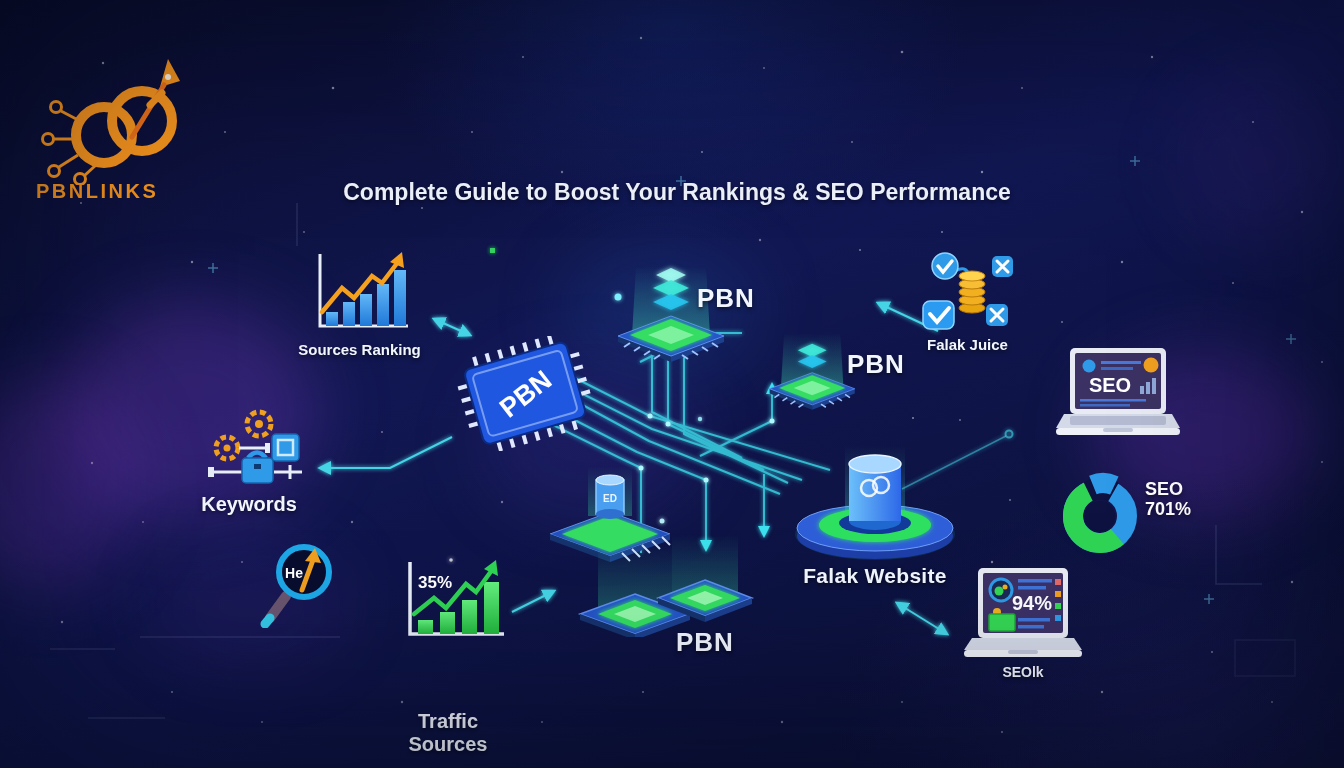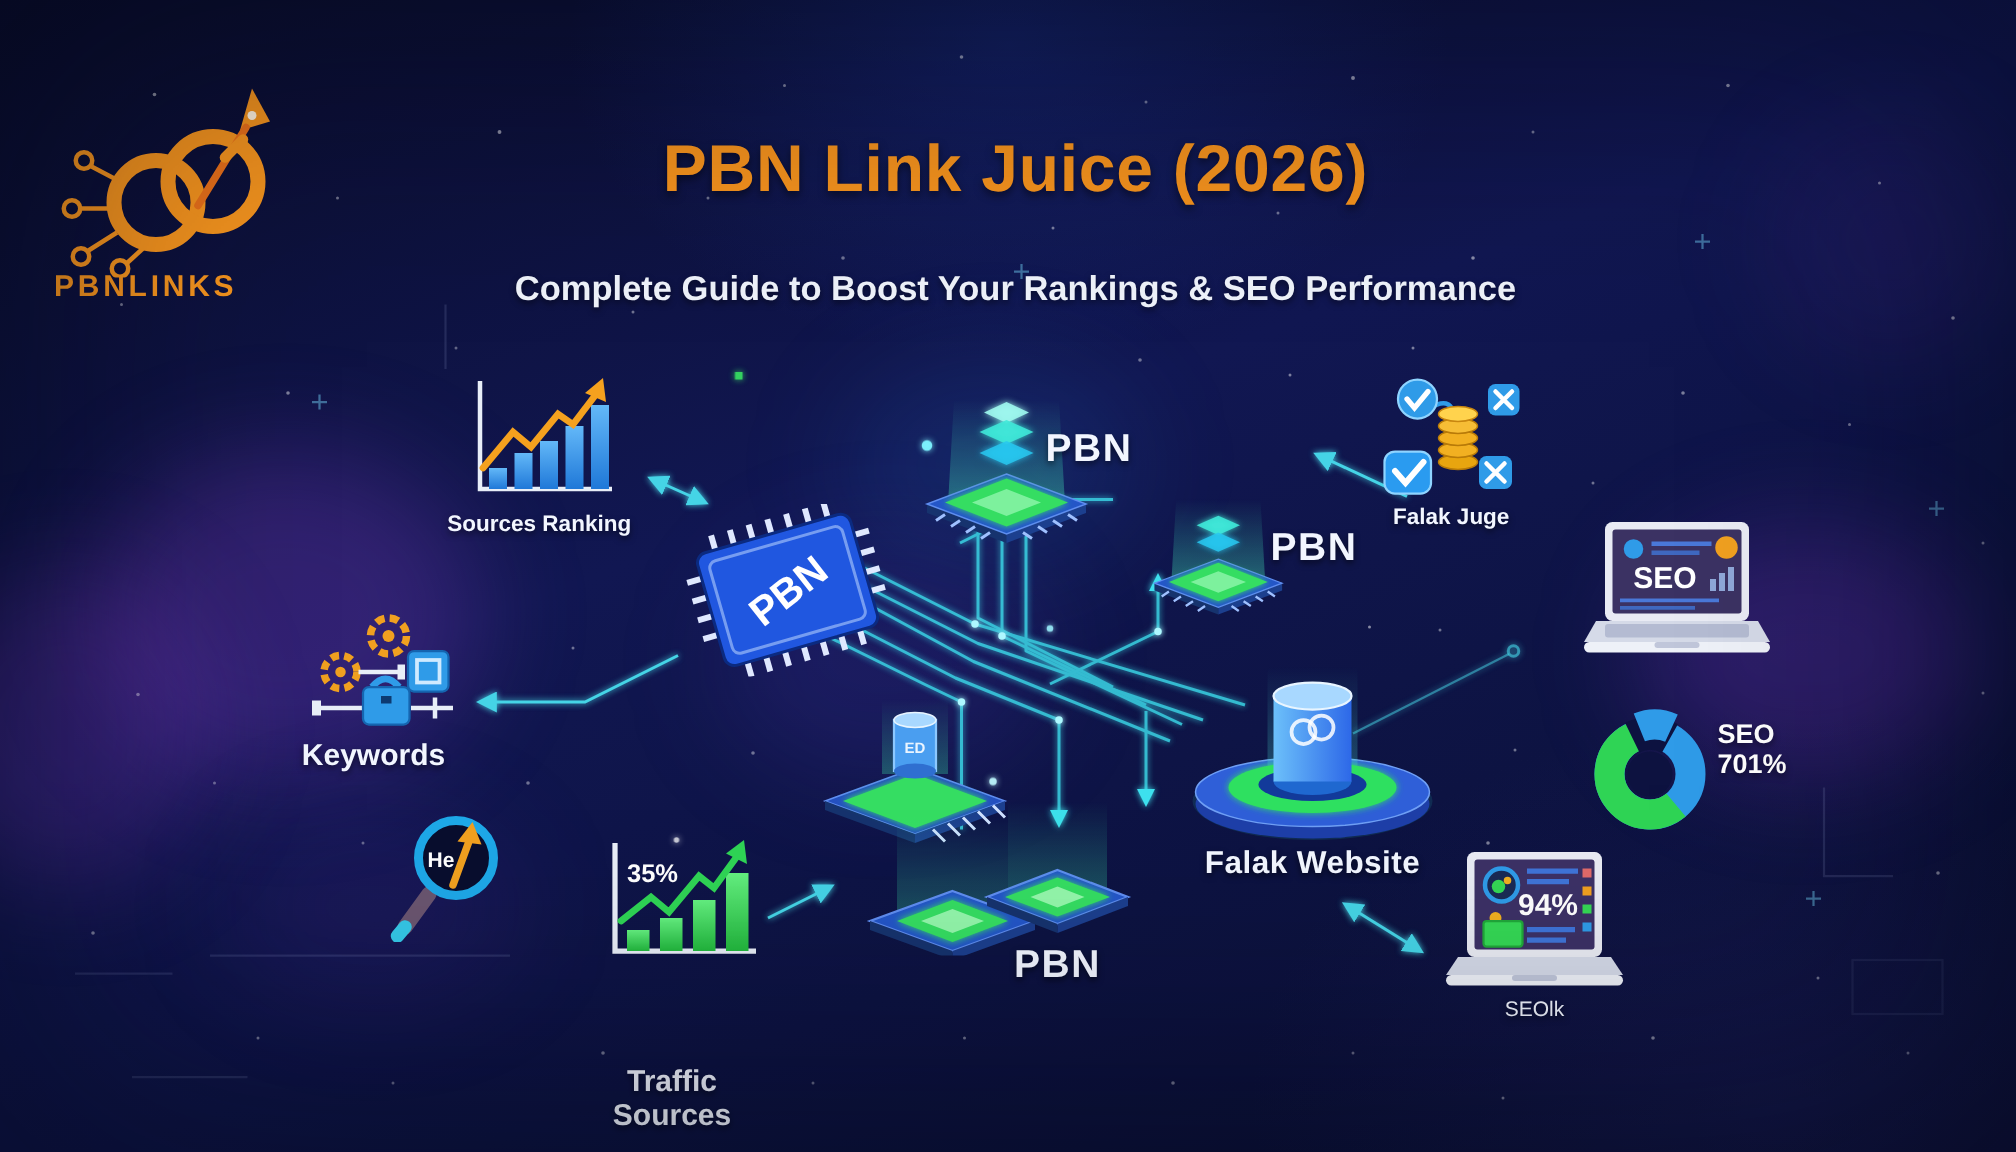--- a/index.html
+++ b/index.html
@@ -191,21 +191,20 @@
     <circle cx="102" cy="66" r="30" stroke="#f5941e" stroke-width="10" fill="none"></circle>
     <g>
       <path d="M128,4 L140,26 L120,32 Z" fill="#f5941e"></path>
       <path d="M92,82 L124,30" stroke="#e8701a" stroke-width="5" stroke-linecap="round"></path>
       <path d="M110,50 L122,38" stroke="#f5941e" stroke-width="7" stroke-linecap="round"></path>
       <circle cx="128" cy="22" r="3" fill="#fff3e0"></circle>
     </g>
   </svg>
   <div id="brand-name">PBNLINKS</div>
 
-  <div id="title">PBN Link Juice (2026)</div>
   <div id="subtitle">Complete Guide to Boost Your Rankings &amp; SEO Performance</div>
 
   <svg class="icon" style="left:310px;top:250px;" width="102" height="88" viewBox="0 0 102 88">
     <defs>
       <linearGradient id="bluebar" x1="0" y1="0" x2="0" y2="1">
         <stop offset="0" stop-color="#63b8f8"></stop>
           <stop offset="1" stop-color="#1f78d8"></stop>
       </linearGradient>
     </defs>
     <path d="M10,4 V76 H98" stroke="#e8eef8" stroke-width="3" fill="none"></path>
@@ -312,21 +311,21 @@
       <ellipse cx="57" cy="54" rx="13" ry="5" fill="#f2b021" stroke="#b87a08"></ellipse>
       <ellipse cx="57" cy="46" rx="13" ry="5" fill="#f2b021" stroke="#b87a08"></ellipse>
       <ellipse cx="57" cy="38" rx="13" ry="5" fill="#f6bd35" stroke="#b87a08"></ellipse>
       <ellipse cx="57" cy="30" rx="13" ry="5" fill="#ffd34d" stroke="#c8860f"></ellipse>
     </g>
     <rect x="77" y="10" width="21" height="21" rx="5" fill="#2f9be8"></rect>
     <path d="M82,15 l11,11 M93,15 l-11,11" stroke="#ffffff" stroke-width="3" stroke-linecap="round"></path>
     <rect x="71" y="58" width="22" height="22" rx="5" fill="#2f9be8"></rect>
     <path d="M76,63 l12,12 M88,63 l-12,12" stroke="#ffffff" stroke-width="3" stroke-linecap="round"></path>
   </svg>
-  <div class="lbl lbl-sm" style="left:910px;top:336px;width:115px;">Falak Juge</div>
+  <div class="lbl lbl-sm" style="left:910px;top:336px;width:115px;">Falak Juice</div>
 
   <svg class="icon" style="left:1056px;top:346px;" width="124" height="104" viewBox="0 0 124 104">
     <rect x="14" y="2" width="96" height="66" rx="5" fill="#e9ebf4"></rect>
     <rect x="19" y="7" width="86" height="56" rx="2" fill="#3b3263"></rect>
     <circle cx="33" cy="20" r="6.5" fill="#2f9be8"></circle>
     <rect x="45" y="15" width="40" height="3" fill="#4a78d8"></rect>
     <rect x="45" y="21" width="32" height="3" fill="#3f68c0"></rect>
     <circle cx="95" cy="19" r="7.5" fill="#f0a020"></circle>
     <text x="54" y="46" text-anchor="middle" font-size="20" font-weight="800" fill="#ffffff">SEO</text>
     <g fill="#8fa8d8">
@@ -506,16 +505,16 @@
         <rect x="95" y="49" width="6" height="6" fill="#2f9be8"></rect>
     </g>
     <g>
       <circle cx="37" cy="46" r="4" fill="#f0b021"></circle>
       <rect x="29" y="48" width="26" height="17" rx="2" fill="#35d855" stroke="#20a83a" stroke-width="1.5"></rect>
     </g>
     <polygon points="12,72 114,72 122,84 4,84" fill="#d5dae8"></polygon>
     <rect x="4" y="84" width="118" height="7" rx="3.5" fill="#eef1f8"></rect>
     <rect x="48" y="84" width="30" height="4" rx="2" fill="#c0c6da"></rect>
   </svg>
-  <div class="lbl" style="left:960px;top:664px;width:126px;font-size:14px;font-weight:400;">SEOlk</div>
+  <div class="lbl" style="left:960px;top:664px;width:126px;font-size:14px;font-weight:700;">SEOlk</div>
 
   <div id="vignette"></div>
 </div>
 
 </body></html>

